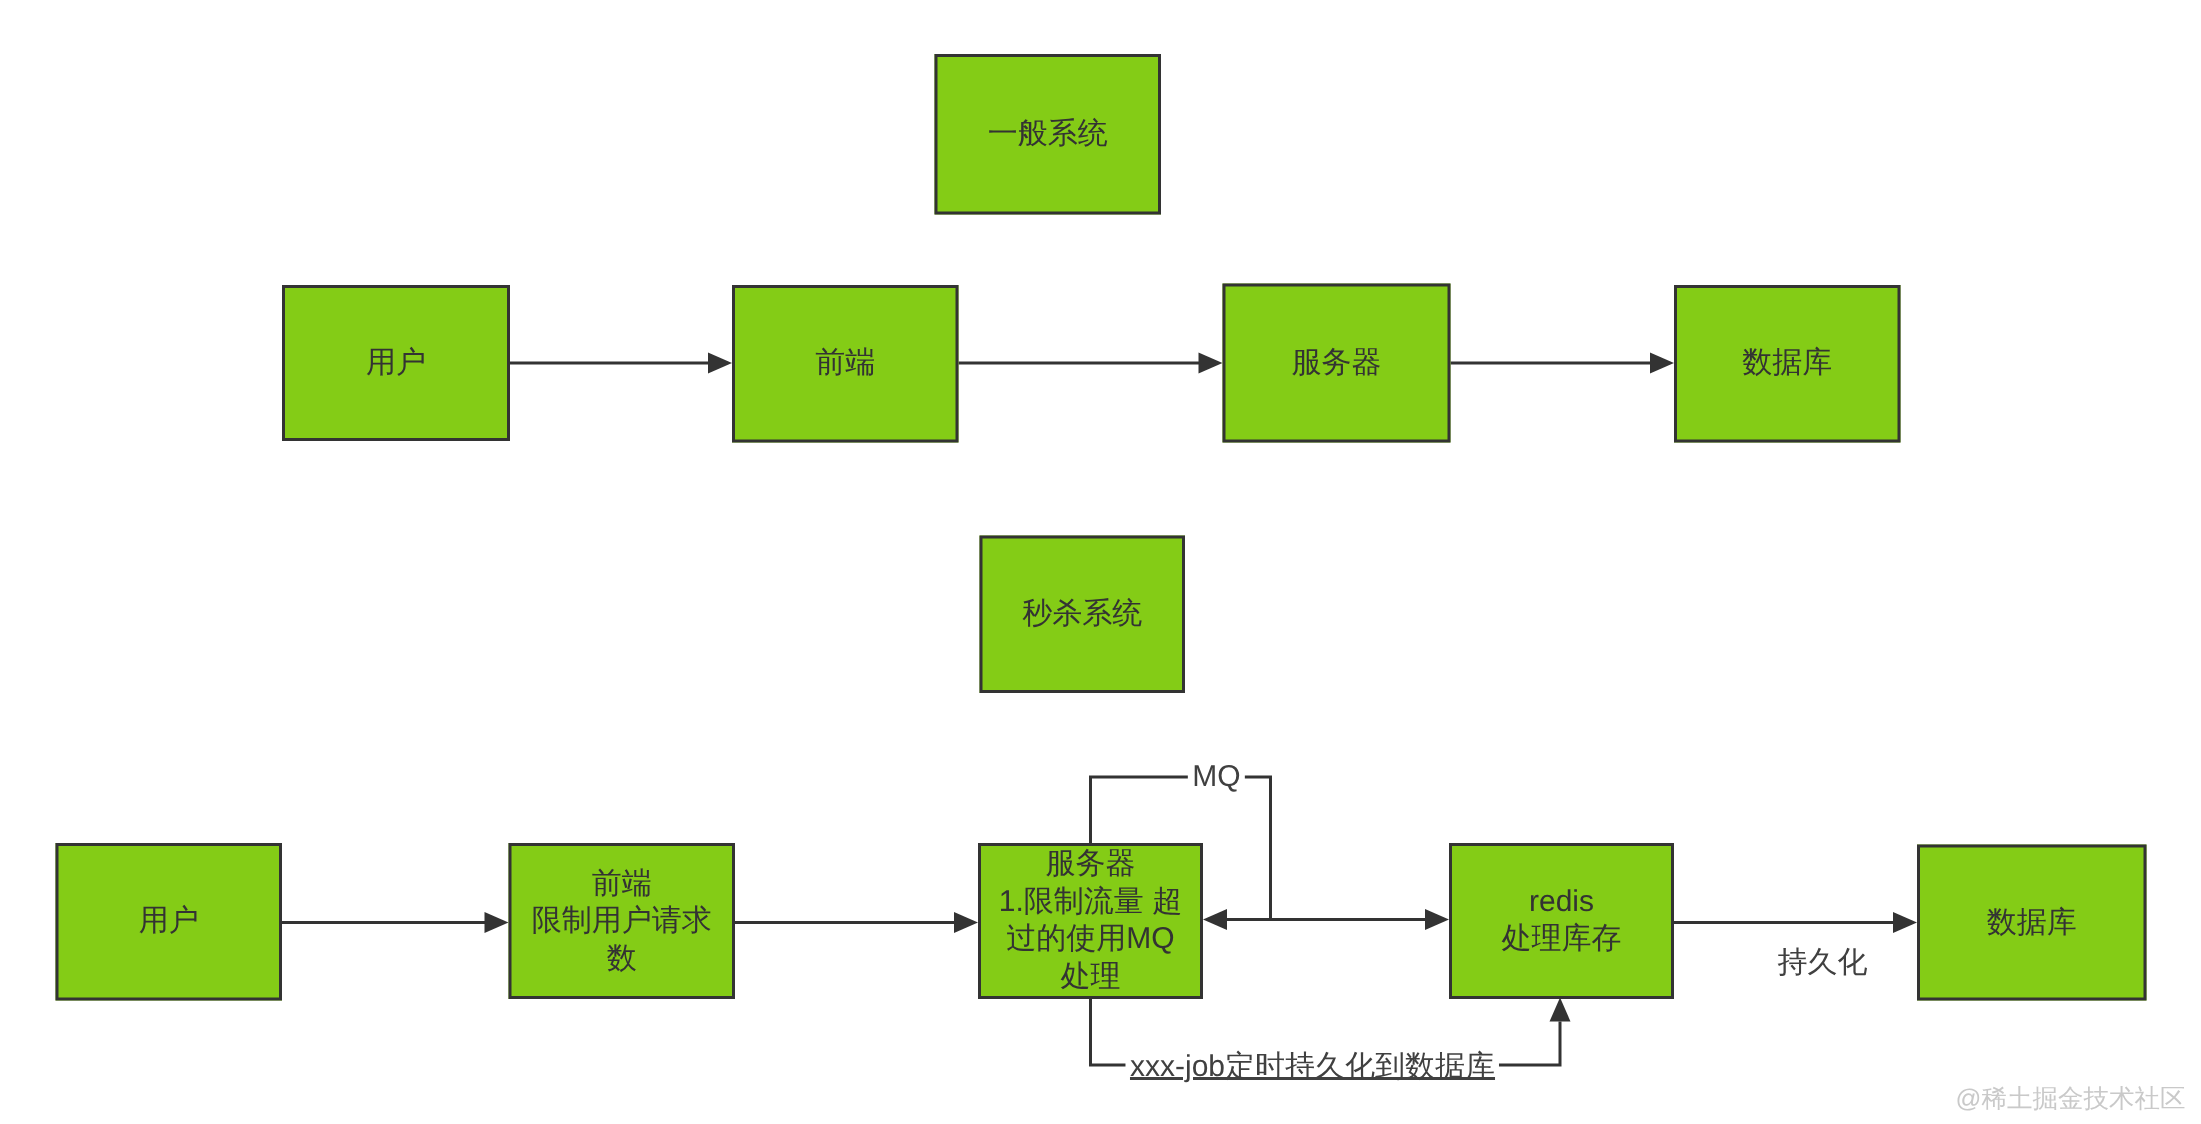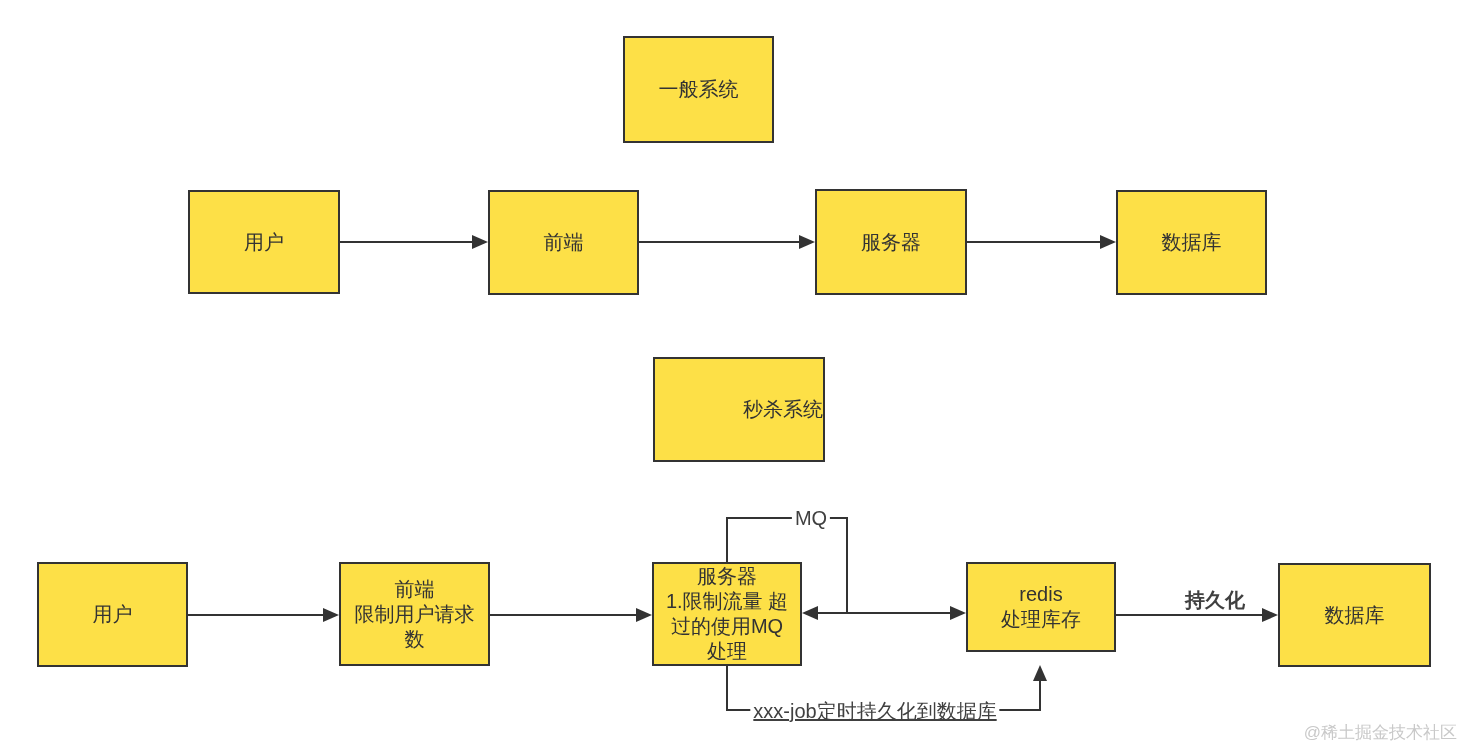--- a/index.html
+++ b/index.html
@@ -28,21 +28,21 @@
     fill: none;
   }
   .edges polygon {
     fill: #333333;
     stroke: none;
   }
   .box {
     position: absolute;
     box-sizing: border-box;
     border: 2px solid #333333;
-    background: #fde047;
+    background: #84cc16;
     display: flex;
     align-items: center;
     justify-content: center;
     text-align: center;
     color: #333333;
     font-size: 20px;
     line-height: 25px;
     white-space: pre-line;
   }
   .edge-label {
@@ -63,28 +63,28 @@
     font-size: 17px;
     line-height: 20px;
     margin-top: 32px;
   }
   
   .b-gen-title   { left: 623px;  top: 36px;  width: 151px; height: 107px; }
   .b-gen-user    { left: 188px;  top: 190px; width: 152px; height: 104px; }
   .b-gen-front   { left: 488px;  top: 190px; width: 151px; height: 105px; }
   .b-gen-server  { left: 815px;  top: 189px; width: 152px; height: 106px; }
   .b-gen-db      { left: 1116px; top: 190px; width: 151px; height: 105px; }
-  .b-sec-title   { left: 653px;  top: 357px; width: 172px; height: 105px; justify-content: flex-end; }
+  .b-sec-title   { left: 653px;  top: 357px; width: 137px; height: 105px; }
   .b-sec-user    { left: 37px;   top: 562px; width: 151px; height: 105px; }
   .b-sec-front   { left: 339px;  top: 562px; width: 151px; height: 104px; }
   .b-sec-server  { left: 652px;  top: 562px; width: 150px; height: 104px; }
-  .b-sec-redis   { left: 966px;  top: 562px; width: 150px; height: 90px; }
+  .b-sec-redis   { left: 966px;  top: 562px; width: 150px; height: 104px; }
   .b-sec-db      { left: 1278px; top: 563px; width: 153px; height: 104px; }
   .l-mq      { left: 811px;  top: 518px; }
-  .l-persist { left: 1215px; top: 600px; font-weight: bold; }
+  .l-persist { left: 1215px; top: 642px; }
   .l-job     { left: 875px;  top: 711px; text-decoration: underline; }
 </style>
 </head>
 <body>
 
 <div class="canvas">
 
   <svg class="edges" viewBox="0 0 1467 749" xmlns="http://www.w3.org/2000/svg">
 
     <line x1="340" y1="242" x2="473" y2="242"></line>

